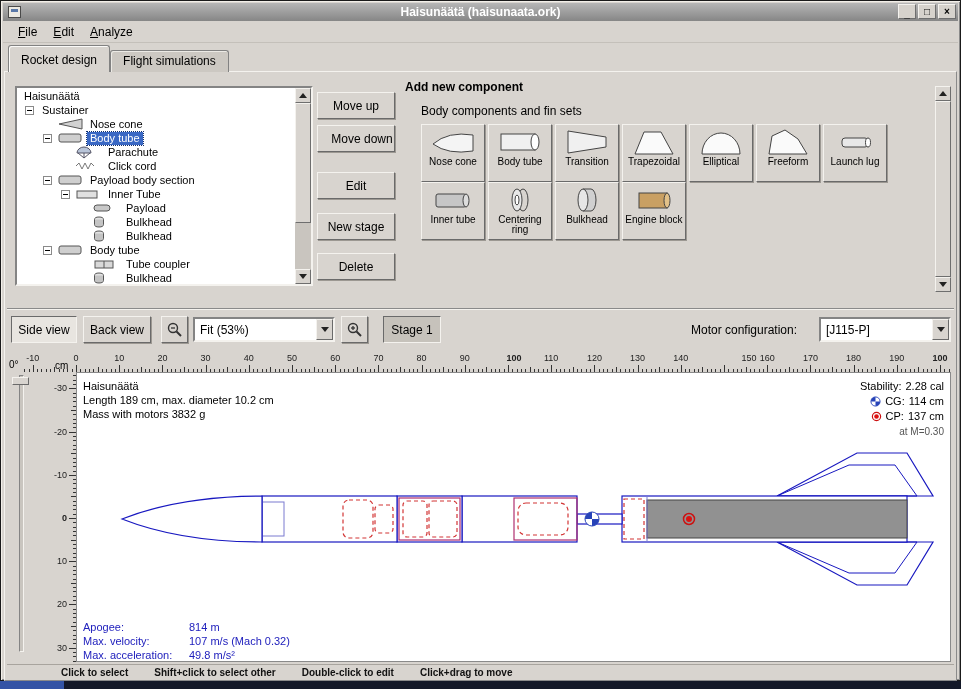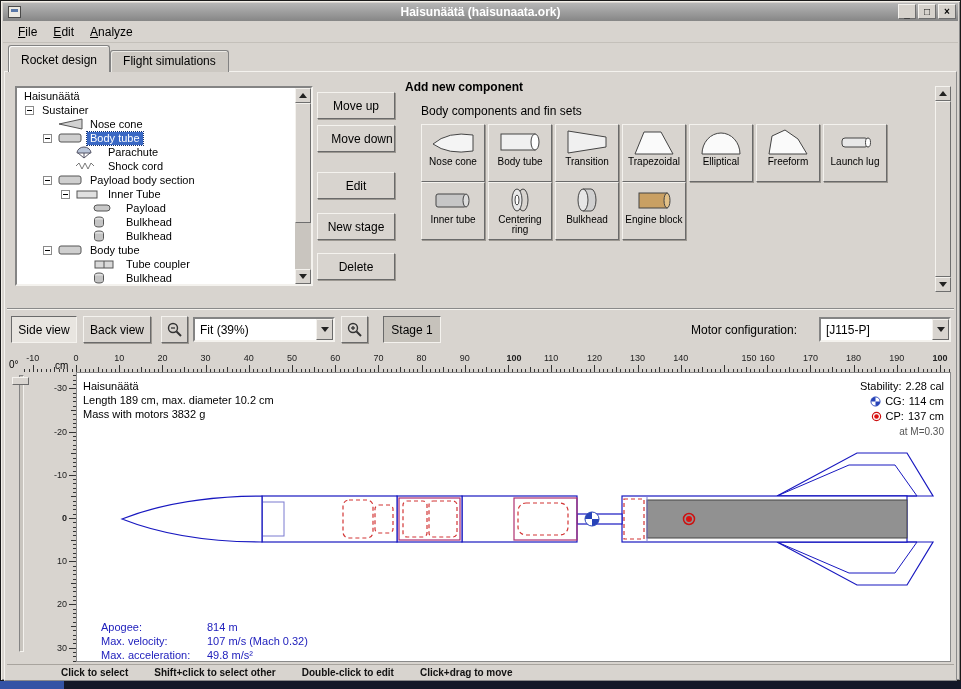--- a/index.html
+++ b/index.html
@@ -96,21 +96,21 @@
   .rocket-svg .fin2{fill:none;stroke:#1818c0;stroke-width:1;}
   .rocket-svg .motor{fill:#919191;stroke:#454545;stroke-width:1;}
   .rocket-svg .dashed{fill:none;stroke:#d23535;stroke-width:1.2;stroke-dasharray:4 3;}
   .rocket-svg .magenta{fill:none;stroke:#b03070;stroke-width:1.2;}
   .rocket-svg .blueline{fill:none;stroke:#7a7ad0;stroke-width:1;}
   .fig-info{position:absolute;left:6px;top:6px;font-size:11px;line-height:14px;color:#000;}
   .fig-stab{position:absolute;right:6px;top:6px;font-size:11px;line-height:15px;}
   .stab-row{display:flex;justify-content:flex-end;align-items:center;gap:4px;}
   .stab-mach{font-size:10px;color:#555;text-align:right;}
   .mini{display:inline-flex;align-items:center;}
-  .fig-flight{position:absolute;left:24px;top:247px;font-size:11px;line-height:14px;color:#2121bd;}
+  .fig-flight{position:absolute;left:6px;top:247px;font-size:11px;line-height:14px;color:#2121bd;}
   .flight-label{display:inline-block;width:106px;}
   
   .statusbar{position:absolute;left:2px;right:2px;top:592px;height:16px;border-top:1px solid #a8a49e;
              display:flex;gap:26px;padding-left:54px;align-items:center;}
   .hint{font-size:10px;font-weight:bold;color:#111;}
   
   .desktop-strip{position:absolute;left:0;right:0;bottom:0;height:8px;background:#131828;}
   .taskbar-chunk{position:absolute;left:0;top:0;bottom:0;width:64px;background:#3353a5;}
 </style>
 </head>
@@ -191,21 +191,21 @@
                 </svg>
               </span>
               <span class="tree-label">Parachute</span>
             </div>
             <div class="tree-row" style="padding-left: 58px;">
               <span class="tree-icon">
                 <svg width="20" height="10">
                   <path d="M1 5 L4 2 L7 8 L10 2 L13 8 L16 2 L19 5" fill="none" stroke="#777"></path>
                 </svg>
               </span>
-              <span class="tree-label">Shock cord</span>
+              <span class="tree-label">Click cord</span>
             </div>
             <div class="tree-row" style="padding-left: 26px;">
               <span class="tree-toggle">
                 <svg width="9" height="9" viewBox="0 0 9 9">
                   <rect x="0.5" y="0.5" width="8" height="8" fill="#fff" stroke="#8a8a8a"></rect>
                   <line x1="2" y1="4.5" x2="7" y2="4.5" stroke="#000"></line>
                 </svg>
               </span>
               <span class="tree-icon">
                 <svg width="26" height="12">
@@ -433,21 +433,21 @@
         <div class="tb-btn" style="left:156px;width:27px;">
           <span class="mini">
             <svg width="17" height="17" viewBox="0 0 17 17">
                 <circle cx="7" cy="7" r="4.5" fill="none" stroke="#333" stroke-width="1.4"></circle>
                 <line x1="10.5" y1="10.5" x2="15" y2="15" stroke="#333" stroke-width="2"></line>
                 <line x1="5" y1="7" x2="9" y2="7" stroke="#333" stroke-width="1.3"></line>
               </svg>
           </span>
         </div>
         <div class="combo" style="left:188px;width:142px;">
-          <span>Fit (39%)</span>
+          <span>Fit (53%)</span>
           <div class="combo-arrow">
               <div class="tri-down"></div>
             </div>
         </div>
         <div class="tb-btn" style="left:336px;width:27px;">
           <span class="mini">
             <svg width="17" height="17" viewBox="0 0 17 17">
                 <circle cx="7" cy="7" r="4.5" fill="none" stroke="#333" stroke-width="1.4"></circle>
                 <line x1="10.5" y1="10.5" x2="15" y2="15" stroke="#333" stroke-width="2"></line>
                 <line x1="5" y1="7" x2="9" y2="7" stroke="#333" stroke-width="1.3"></line>

